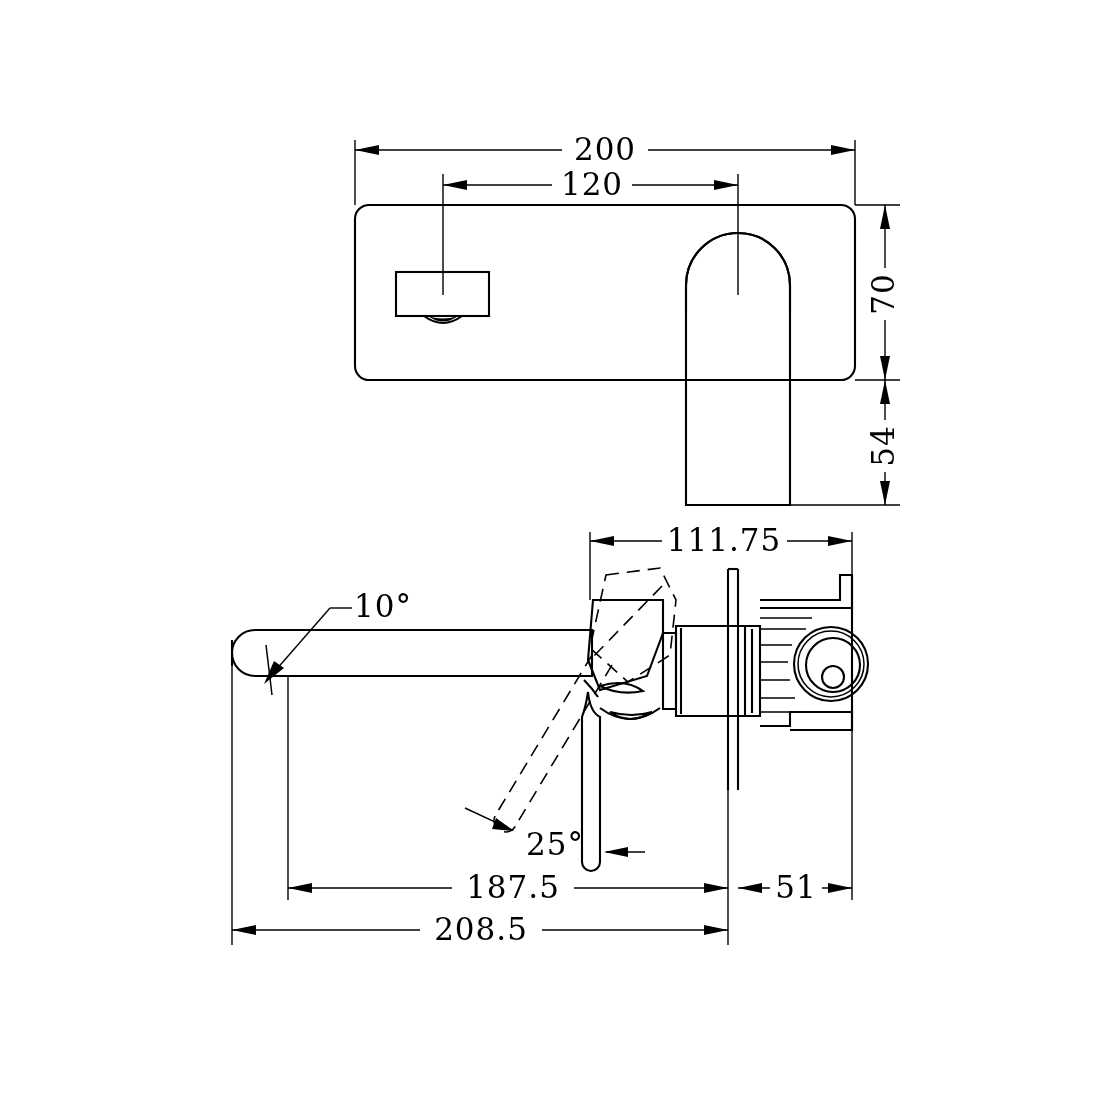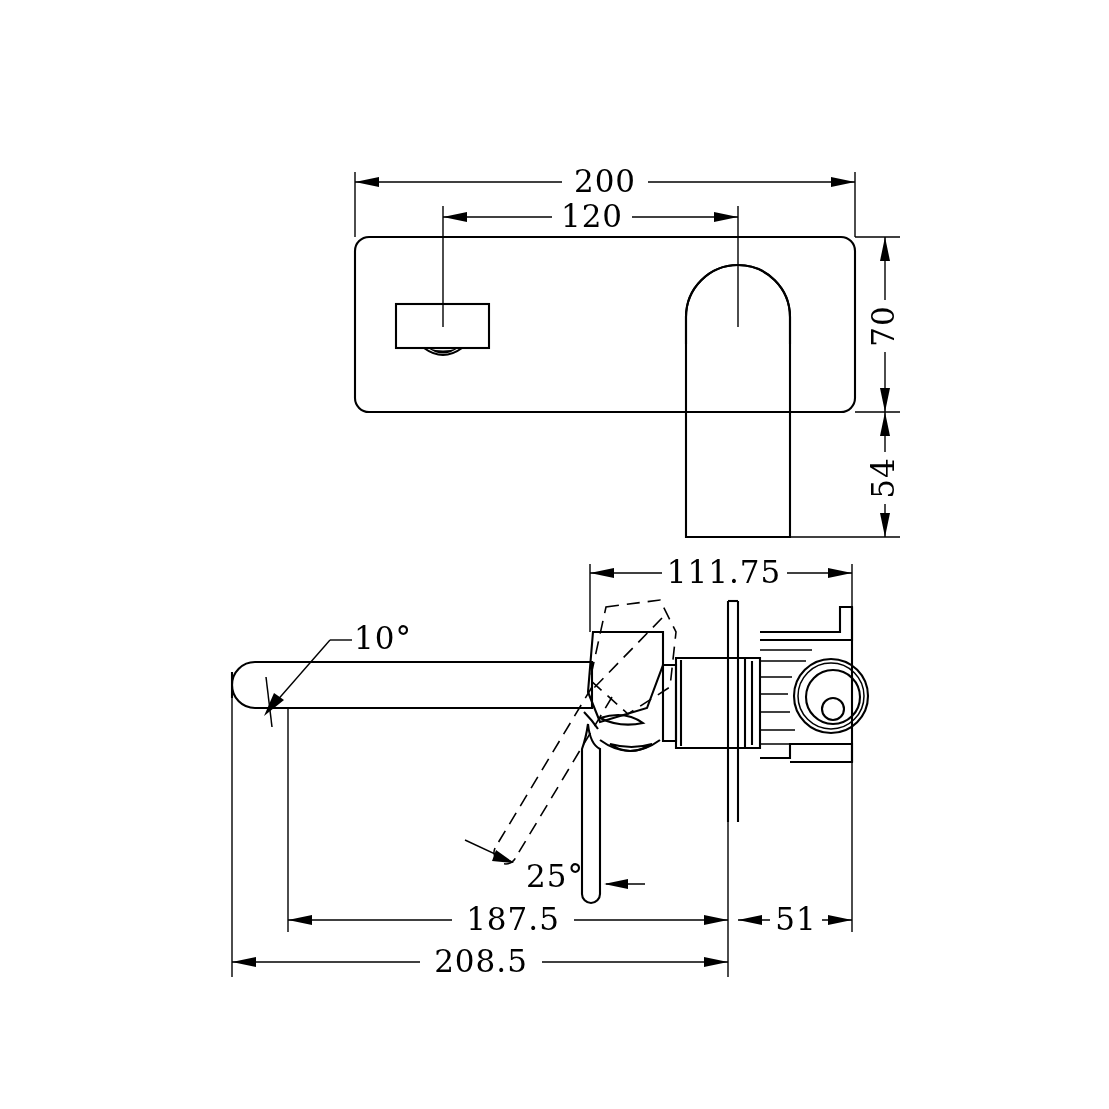--- a/index.html
+++ b/index.html
@@ -12,21 +12,20 @@
     width: 1109px;
     height: 1109px;
     overflow: hidden;
     font-family: "DejaVu Serif", serif;
   }
   #drawing-root {
     position: relative;
     width: 1109px;
     height: 922px;
     background: #ffffff;
-    margin-top: 32px;
   }
   svg#drawing-svg {
     display: block;
     width: 1109px;
     height: 1109px;
   }
   .geom {
     fill: none;
     stroke: #000000;
     stroke-width: 2.1;

